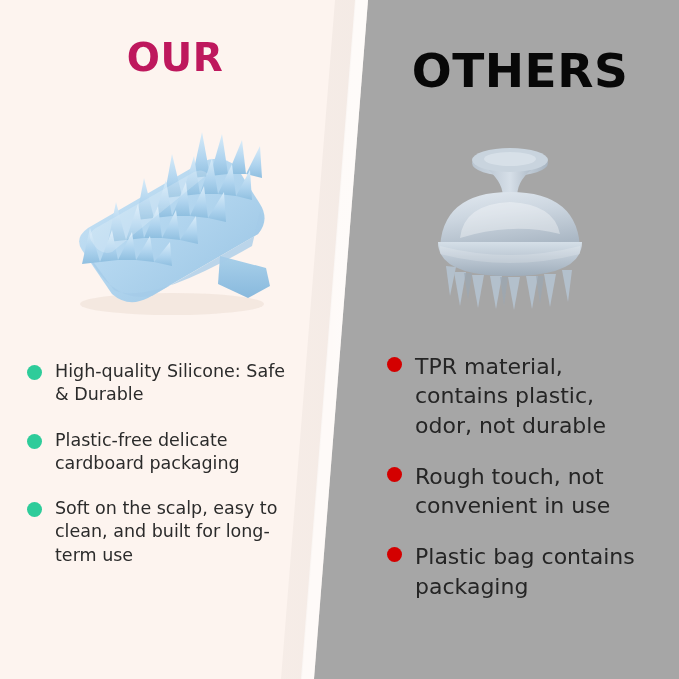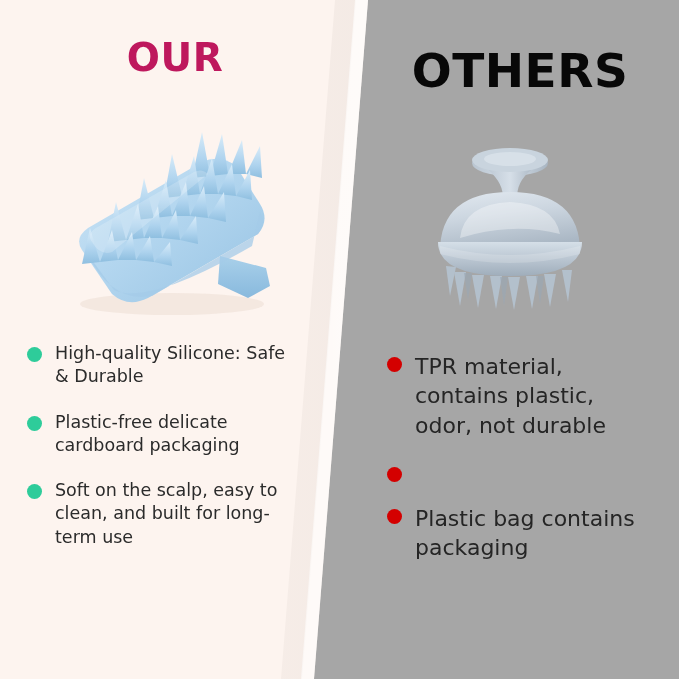--- a/index.html
+++ b/index.html
@@ -95,21 +95,21 @@
     width: 180px;
     height: 180px;
   }
 
   
   .bullets {
     position: absolute;
   }
   .bullets-left {
     left: 27px;
-    top: 342px;
+    top: 360px;
     width: 275px;
   }
   .bullets-right {
     left: 387px;
     top: 352px;
     width: 250px;
   }
   .bullet-item {
     display: flex;
     align-items: flex-start;
@@ -288,20 +288,21 @@
     </div>
   </div>
 
   <div class="bullets bullets-right">
     <div class="bullet-item">
       <span class="bullet-dot bullet-dot-red"></span>
       <span class="bullet-text">TPR material, contains plastic, odor, not durable</span>
     </div>
     <div class="bullet-item">
       <span class="bullet-dot bullet-dot-red"></span>
+      <span class="bullet-text">Rough touch, not convenient in use</span>
     </div>
     <div class="bullet-item">
       <span class="bullet-dot bullet-dot-red"></span>
       <span class="bullet-text">Plastic bag contains packaging</span>
     </div>
   </div>
 
 </div>
 
 </body></html>

